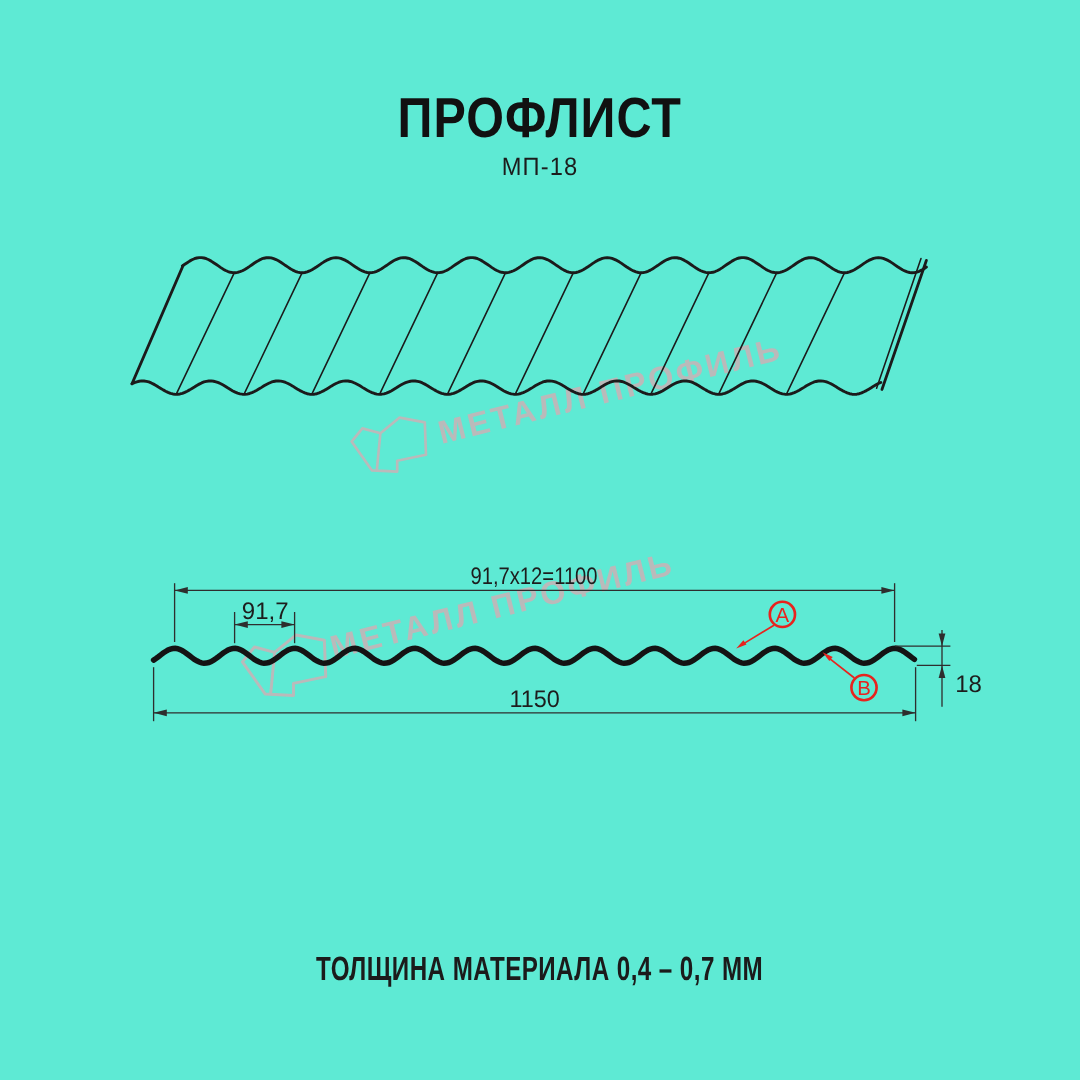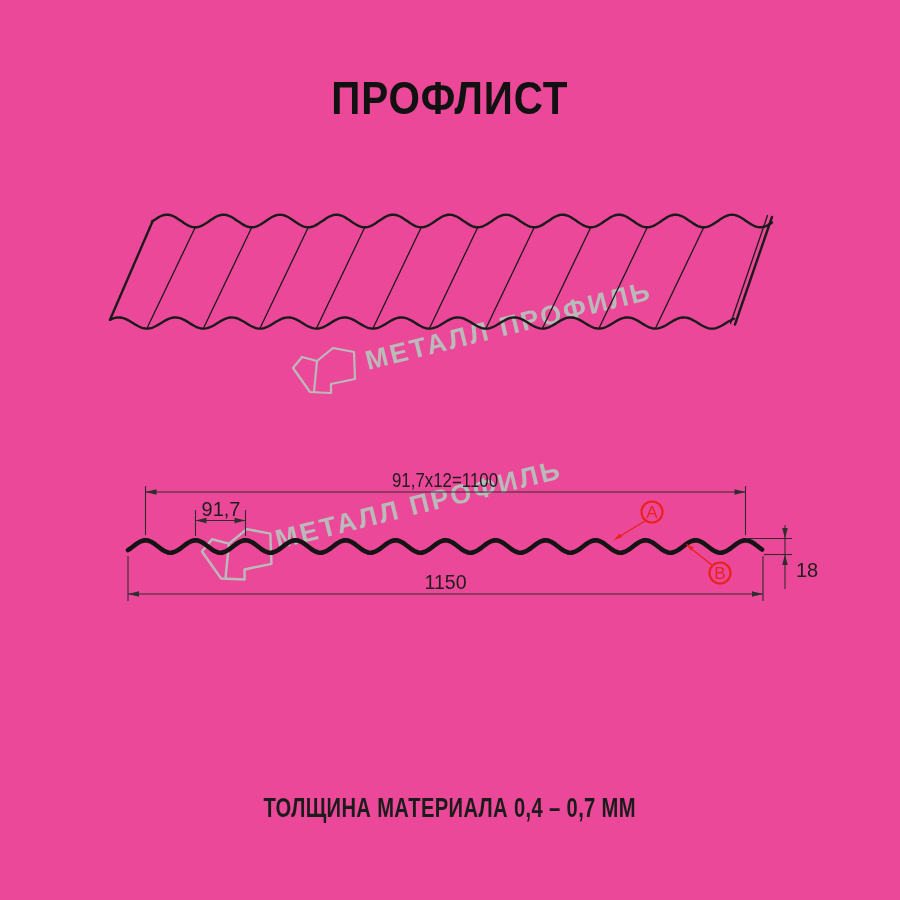--- a/index.html
+++ b/index.html
@@ -1,16 +1,16 @@
 <!DOCTYPE html>
 <html><head>
 <meta charset="utf-8">
 <style>
   html,body{margin:0;padding:0;background:#fff;}
-  .page{position:relative;width:900px;height:900px;background:#ec4899;overflow:hidden;
+  .page{position:relative;width:900px;height:900px;background:#5eead4;overflow:hidden;
         font-family:"Liberation Sans","DejaVu Sans",sans-serif;}
   .title-block{position:absolute;left:0;top:74px;width:900px;text-align:center;}
   .title-block h1{margin:0;font-size:47px;line-height:1.0;font-weight:bold;color:#111;
                   letter-spacing:1px;}
   .sx86{display:inline-block;transform:scaleX(0.86);transform-origin:center;}
   .subtitle{margin-top:7px;font-size:21px;font-weight:500;color:#1c1c1c;letter-spacing:1px;}
   .sx94{display:inline-block;transform:scaleX(0.94);transform-origin:center;}
   .caption-block{position:absolute;left:0;top:792px;width:900px;text-align:center;
                  font-size:28px;font-weight:700;color:#1b1b1b;letter-spacing:0.5px;}
   .sx72{display:inline-block;transform:scaleX(0.72);transform-origin:center;}
@@ -34,20 +34,21 @@
            font-family:"Liberation Sans","DejaVu Sans",sans-serif;}
   .wm-stroke{stroke:var(--wm,#bababa);stroke-width:2.2;fill:none;stroke-linejoin:round;}
 </style>
 </head>
 <body>
 
 <div class="page" style="--accent: #e8231e; --wm: #bababa; --line: #1b1b1b; --dim: #2e2e2e;">
 
   <div class="title-block">
     <h1><span class="sx86">ПРОФЛИСТ</span></h1>
+    <div class="subtitle"><span class="sx94">МП-18</span></div>
   </div>
 
   <svg class="drawing" width="900" height="900" viewBox="0 0 900 900">
 
     <g>
       <path class="wm-stroke" transform="translate(293,347)" d="M 0,21 L 9,10 L 24,14 L 40,1 L 61,5 L 62,32 L 38,37 L 38,46 L 17,45 Z M 24,14 L 21,45"></path>
       <text class="wm-text" x="368" y="370" transform="rotate(-14 368 370)">МЕТАЛЛ ПРОФИЛЬ</text>
     </g>
 
     <g>

